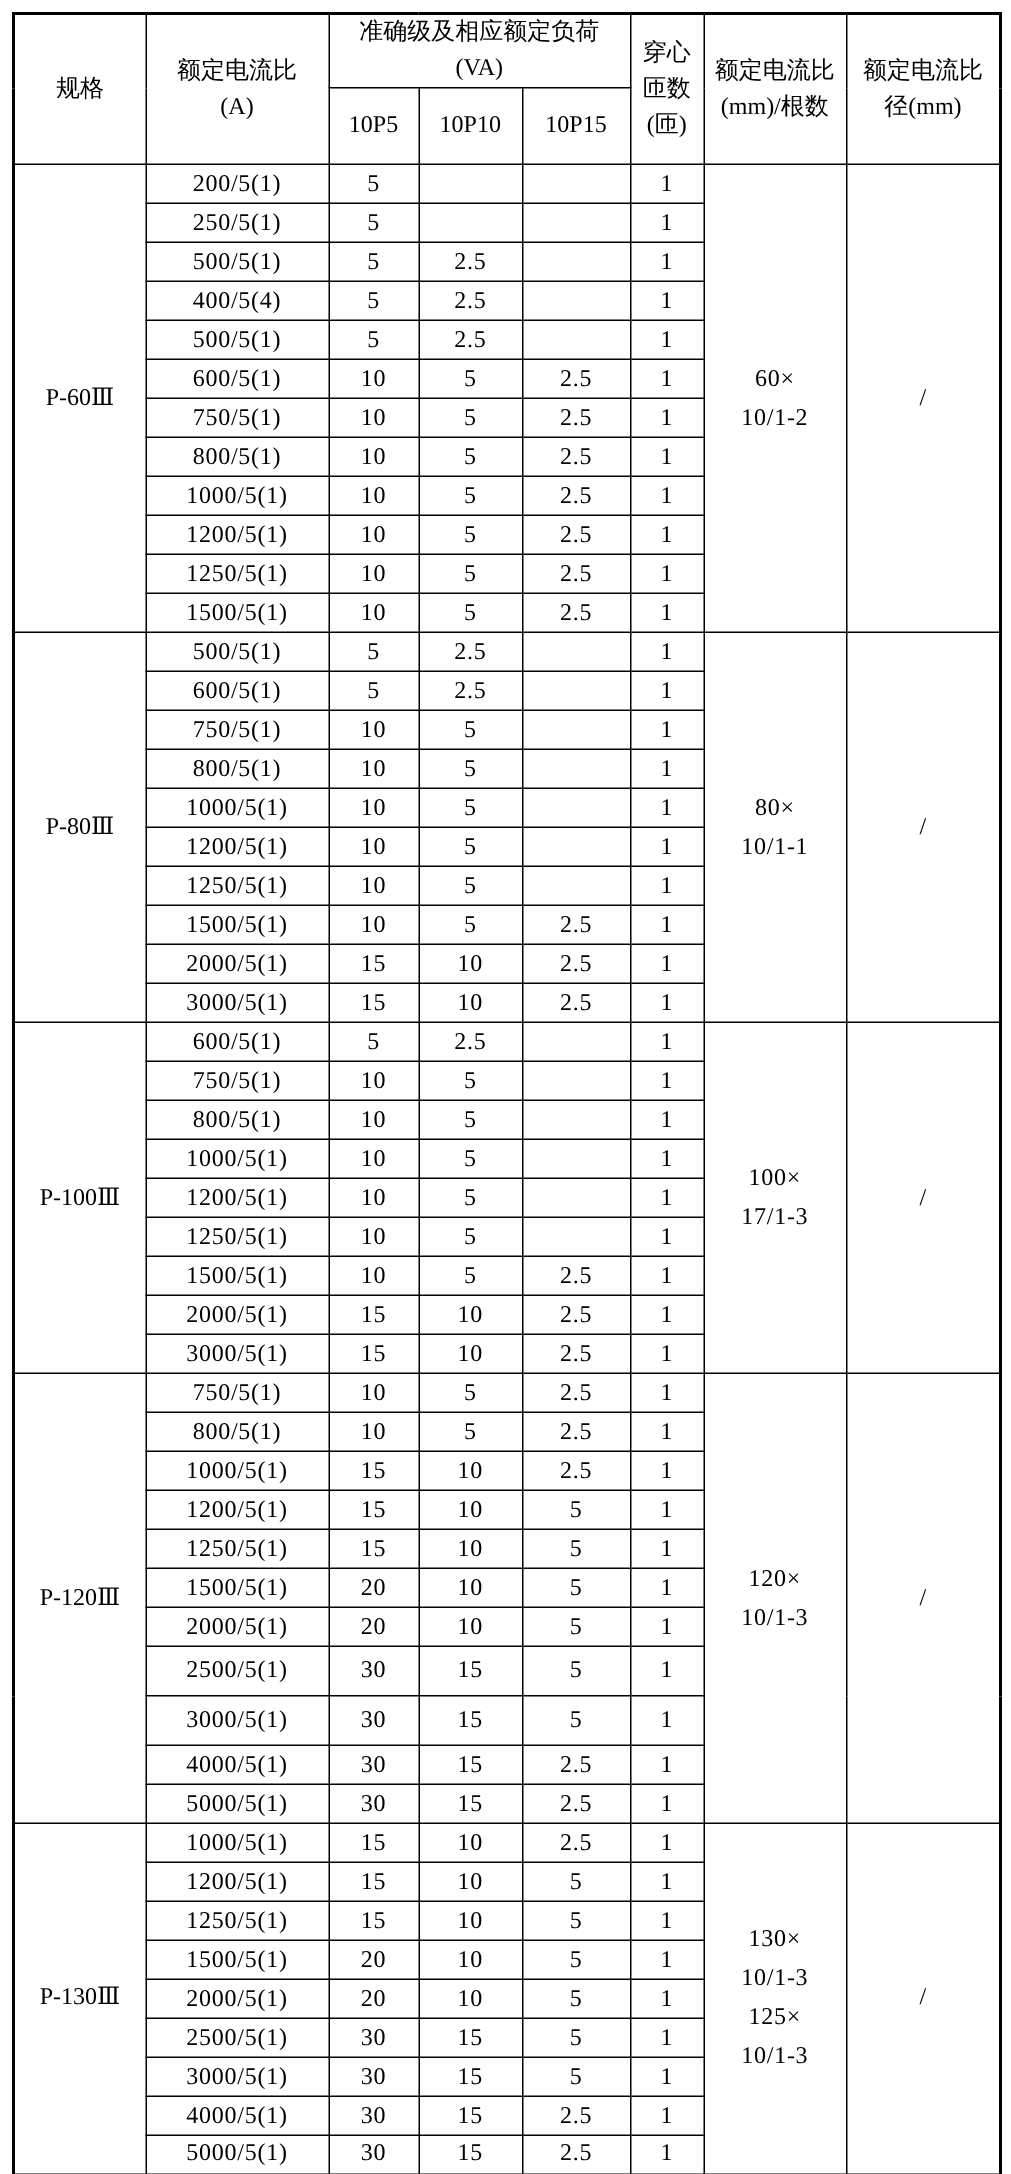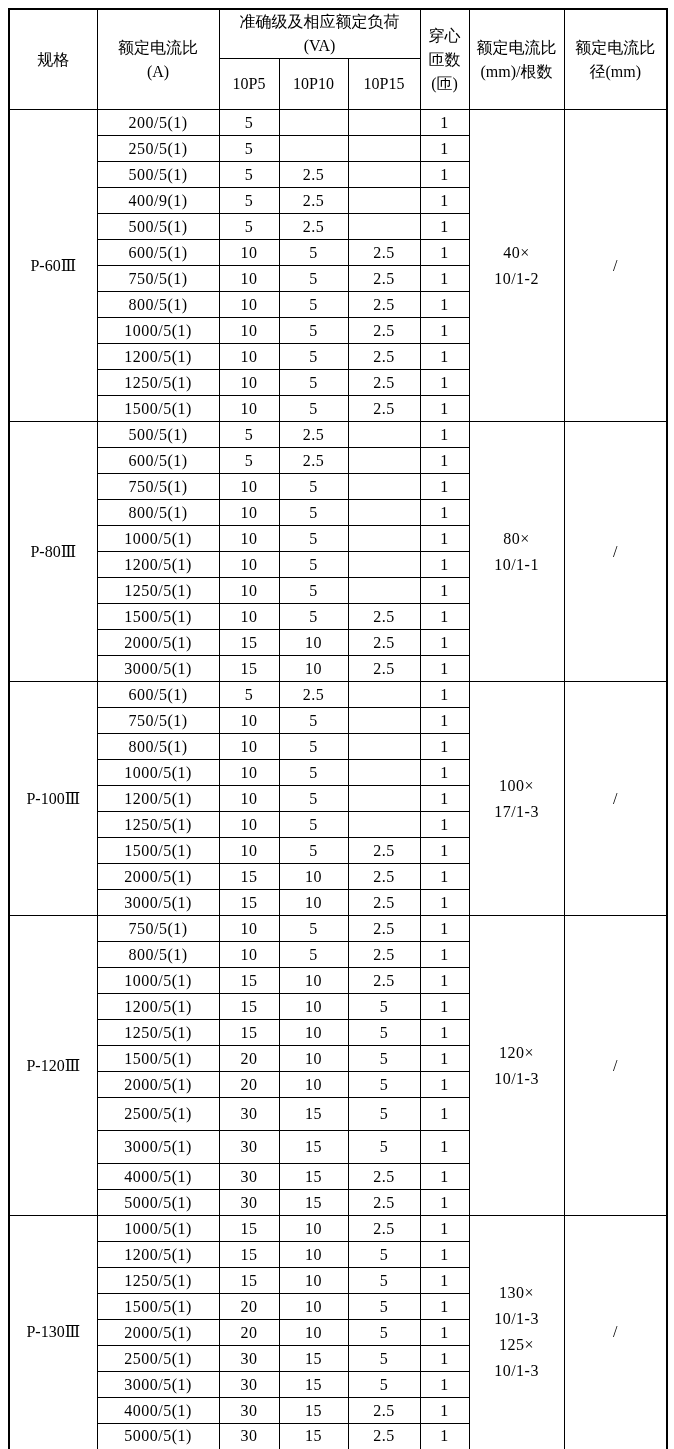--- a/index.html
+++ b/index.html
@@ -83,40 +83,40 @@
         </tr>
       </thead>
     <tbody id="spec-tbody">
         <tr>
           <td rowspan="12" class="spec-cell">P-60Ⅲ</td>
           <td class="num">200/5(1)</td>
           <td class="num">5</td>
           <td class="num"></td>
           <td class="num"></td>
           <td class="num">1</td>
-          <td rowspan="12" class="busbar-cell num">40×
+          <td rowspan="12" class="busbar-cell num">60×
 10/1-2</td>
           <td rowspan="12" class="hole-cell">/</td>
         </tr>
         <tr>
           <td class="num">250/5(1)</td>
           <td class="num">5</td>
           <td class="num"></td>
           <td class="num"></td>
           <td class="num">1</td>
         </tr>
         <tr>
           <td class="num">500/5(1)</td>
           <td class="num">5</td>
           <td class="num">2.5</td>
           <td class="num"></td>
           <td class="num">1</td>
         </tr>
         <tr>
-          <td class="num">400/9(1)</td>
+          <td class="num">400/5(4)</td>
           <td class="num">5</td>
           <td class="num">2.5</td>
           <td class="num"></td>
           <td class="num">1</td>
         </tr>
         <tr>
           <td class="num">500/5(1)</td>
           <td class="num">5</td>
           <td class="num">2.5</td>
           <td class="num"></td>

